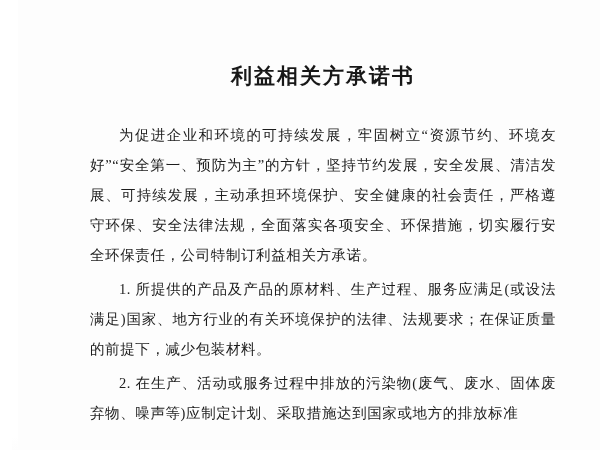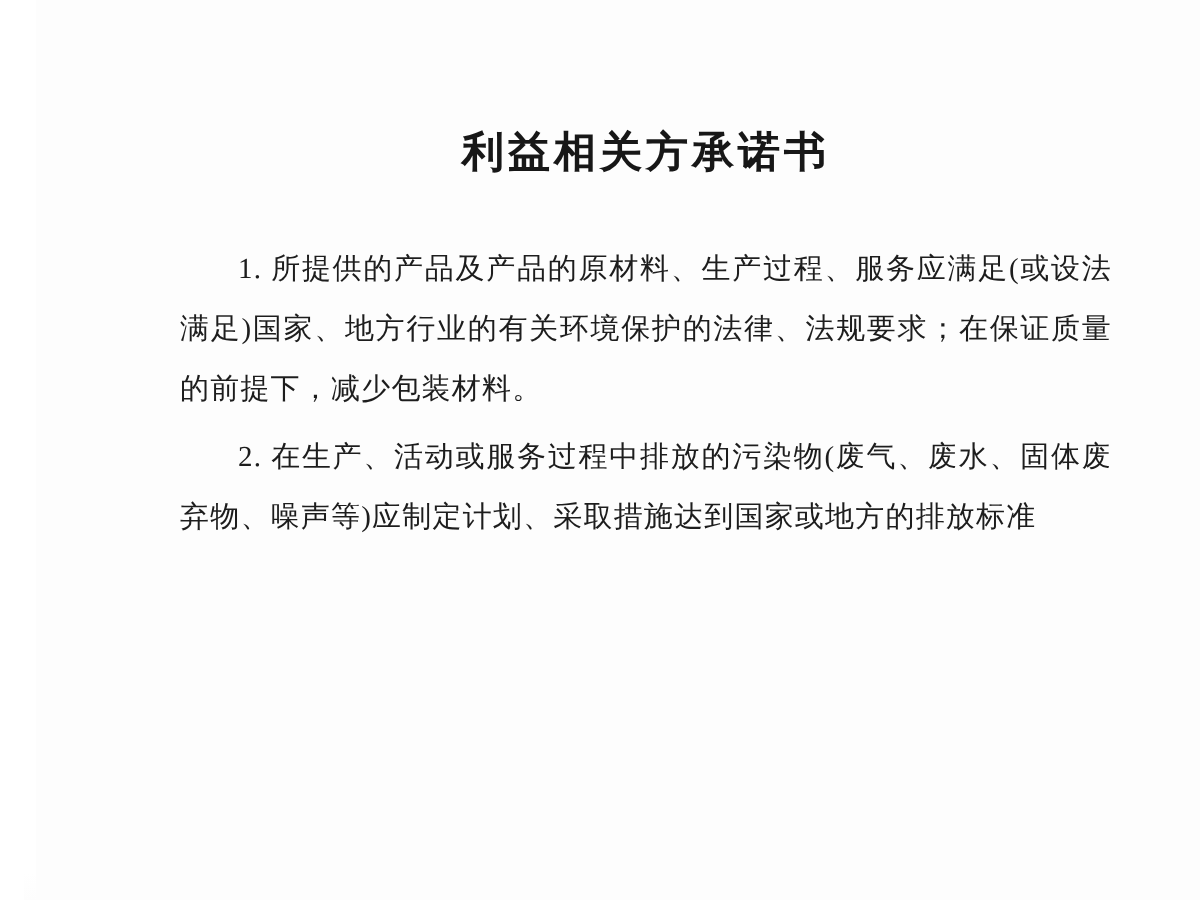--- a/index.html
+++ b/index.html
@@ -89,20 +89,21 @@
 
 <div class="page">
   <div class="edge-left"></div>
   <div class="edge-right"></div>
 
   <div class="page-inner">
 
     <h1 class="doc-title">利益相关方承诺书</h1>
 
     <div class="body-block">
+      <p class="para indent">为促进企业和环境的可持续发展，牢固树立“资源节约、环境友好”“安全第一、预防为主”的方针，坚持节约发展，安全发展、清洁发展、可持续发展，主动承担环境保护、安全健康的社会责任，严格遵守环保、安全法律法规，全面落实各项安全、环保措施，切实履行安全环保责任，公司特制订利益相关方承诺。</p>
       <p class="para indent-num">1. 所提供的产品及产品的原材料、生产过程、服务应满足(或设法满足)国家、地方行业的有关环境保护的法律、法规要求；在保证质量的前提下，减少包装材料。</p>
       <p class="para indent-num">2. 在生产、活动或服务过程中排放的污染物(废气、废水、固体废弃物、噪声等)应制定计划、采取措施达到国家或地方的排放标准</p>
     </div>
 
   </div>
 
   <div class="fadeout"></div>
 </div>
 
 </body></html>

